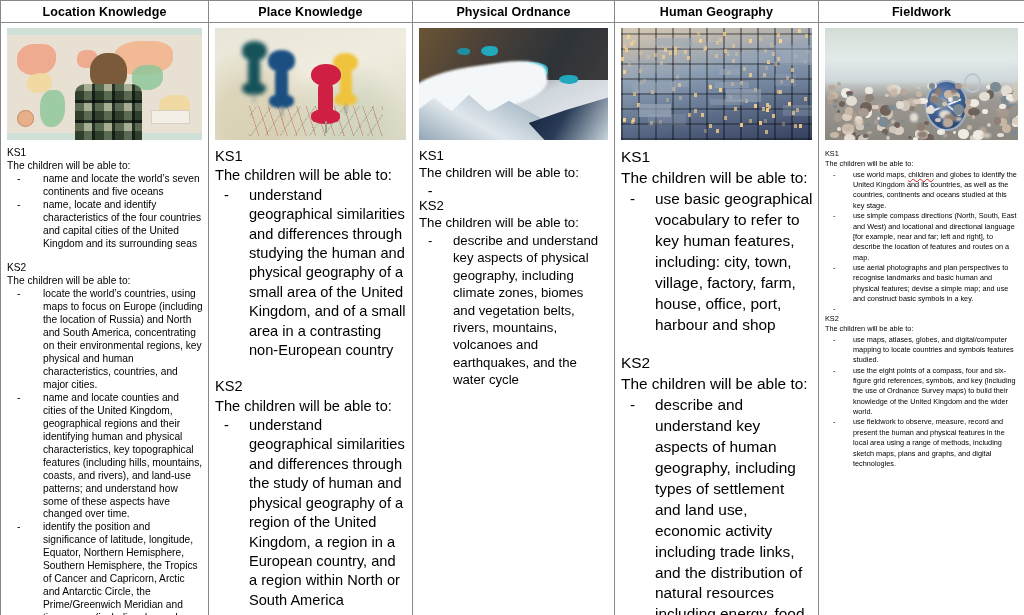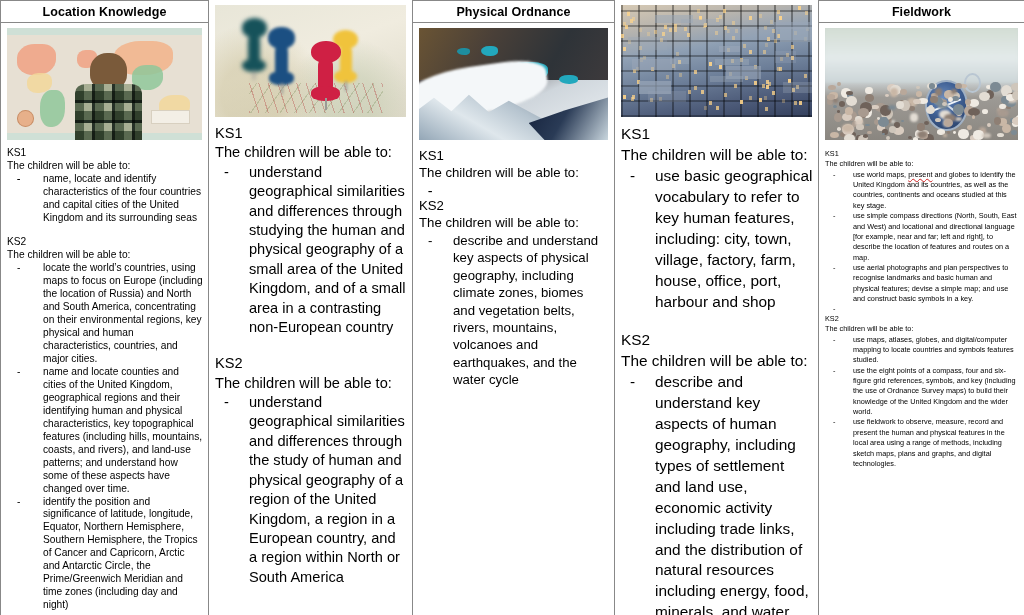--- a/index.html
+++ b/index.html
@@ -191,38 +191,39 @@
             <div class="head"></div>
             <div class="body2"></div>
           </div>
       </div>
     </div>
     <div class="body">
         <div class="ks">
           <div class="ks-t">KS1</div>
           <div class="ks-t">The children will be able to:</div>
           <ul class="items">
-            <li><span class="dash">-</span></li>
+            <li><span class="dash">-</span><span>name and locate the world’s seven continents and five oceans</span></li>
             <li><span class="dash">-</span><span>name, locate and identify characteristics of the four countries and capital cities of the United Kingdom and its surrounding seas</span></li>
           </ul>
         </div>
         <div class="gap"></div>
         <div class="ks">
           <div class="ks-t">KS2</div>
           <div class="ks-t">The children will be able to:</div>
           <ul class="items">
             <li><span class="dash">-</span><span>locate the world’s countries, using maps to focus on Europe (including the location of Russia) and North and South America, concentrating on their environmental regions, key physical and human characteristics, countries, and major cities.</span></li>
             <li><span class="dash">-</span><span>name and locate counties and cities of the United Kingdom, geographical regions and their identifying human and physical characteristics, key topographical features (including hills, mountains, coasts, and rivers), and land-use patterns; and understand how some of these aspects have changed over time.</span></li>
             <li><span class="dash">-</span><span>identify the position and significance of latitude, longitude, Equator, Northern Hemisphere, Southern Hemisphere, the Tropics of Cancer and Capricorn, Arctic and Antarctic Circle, the Prime/Greenwich Meridian and time zones (including day and night)</span></li>
           </ul>
         </div>
       </div>
   </div>
 
   <div class="col c1">
+    <div class="hdr">Place Knowledge</div>
     <div class="imgwrap">
       <div class="photo ph-pins">
         <div class="blur"></div>
         <div class="route"></div>
         <div class="pin p1">
             <div class="cap"></div>
             <div class="neck"></div>
             <div class="base"></div>
             <div class="ndl"></div>
           </div>
@@ -293,20 +294,21 @@
           <div class="ks-t">KS2</div>
           <div class="ks-t">The children will be able to:</div>
           <ul class="items">
             <li><span class="dash">-</span><span>describe and understand key aspects of physical geography, including climate zones, biomes and vegetation belts, rivers, mountains, volcanoes and earthquakes, and the water cycle</span></li>
           </ul>
         </div>
       </div>
   </div>
 
   <div class="col c3">
+    <div class="hdr">Human Geography</div>
     <div class="imgwrap">
       <div class="photo ph-city">
         <div class="sky"></div>
         <div class="grid2"></div>
       <div class="win" style="left: 57.9144%; top: 27.5324%; opacity: 0.63;"></div>
           <div class="win" style="left: 95.7479%; top: 61.8411%; opacity: 0.62;"></div>
           <div class="win" style="left: 84.3797%; top: 84.21%; opacity: 0.3;"></div>
           <div class="win" style="left: 96.7452%; top: 19.2863%; opacity: 0.39;"></div>
           <div class="win" style="left: 96.2977%; top: 5.43114%; opacity: 0.52;"></div>
           <div class="win" style="left: 2.93459%; top: 6.6234%; opacity: 0.72;"></div>
@@ -631,21 +633,21 @@
           <div class="peb" style="width: 3.41253px; height: 2.35294px; left: 61.2025%; top: 95.0201%; background: rgb(201, 183, 166); filter: blur(0.88px);"></div>
           <div class="peb" style="width: 8.30615px; height: 5.64061px; left: 1.08496%; top: 59.3323%; background: rgb(185, 168, 154); filter: blur(0.06px);"></div>
           <div class="peb" style="width: 5.10165px; height: 3.37834px; left: 19.5358%; top: 94.8804%; background: rgb(111, 98, 90); filter: blur(0.12px);"></div>
         </div>
     </div>
     <div class="body">
         <div class="ks">
           <div class="ks-t">KS1</div>
           <div class="ks-t">The children will be able to:</div>
           <ul class="items">
-            <li><span class="dash">-</span><span>use world maps, <span class="misspelled">present</span> and globes to identify the United Kingdom and its countries, as well as the countries, continents and oceans studied at this key stage.</span></li>
+            <li><span class="dash">-</span><span>use world maps, <span class="misspelled">children</span> and globes to identify the United Kingdom and its countries, as well as the countries, continents and oceans studied at this key stage.</span></li>
             <li><span class="dash">-</span><span>use simple compass directions (North, South, East and West) and locational and directional language [for example, near and far; left and right], to describe the location of features and routes on a map.</span></li>
             <li><span class="dash">-</span><span>use aerial photographs and plan perspectives to recognise landmarks and basic human and physical features; devise a simple map; and use and construct basic symbols in a key.</span></li>
             <li><span class="dash">-</span></li>
           </ul>
         </div>
         <div class="gap"></div>
         <div class="ks">
           <div class="ks-t">KS2</div>
           <div class="ks-t">The children will be able to:</div>
           <ul class="items">

